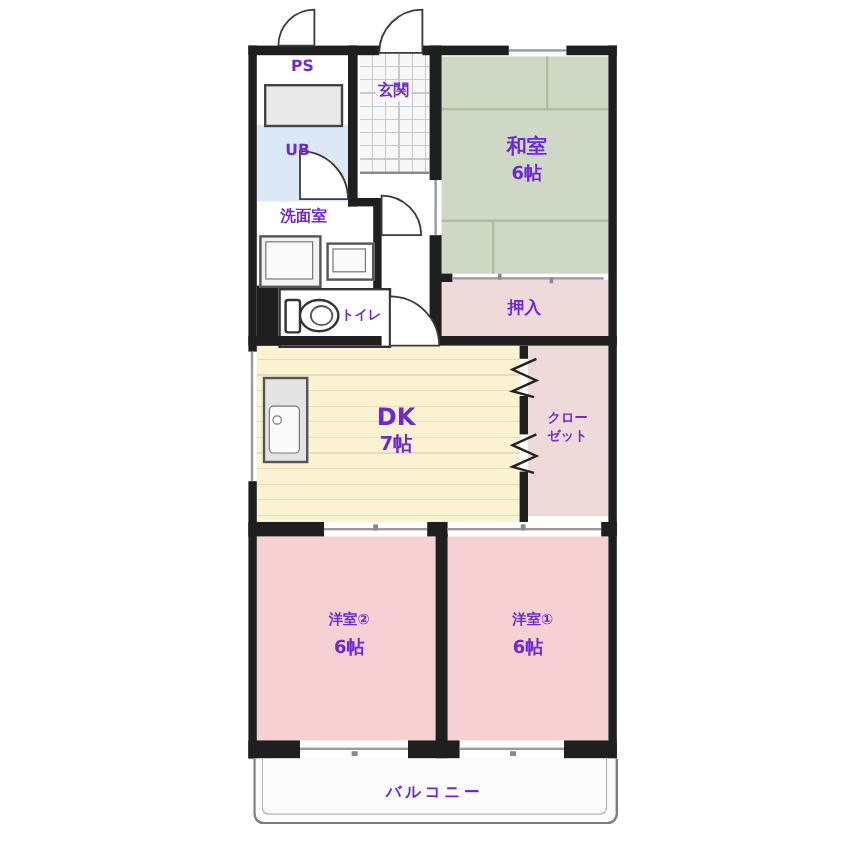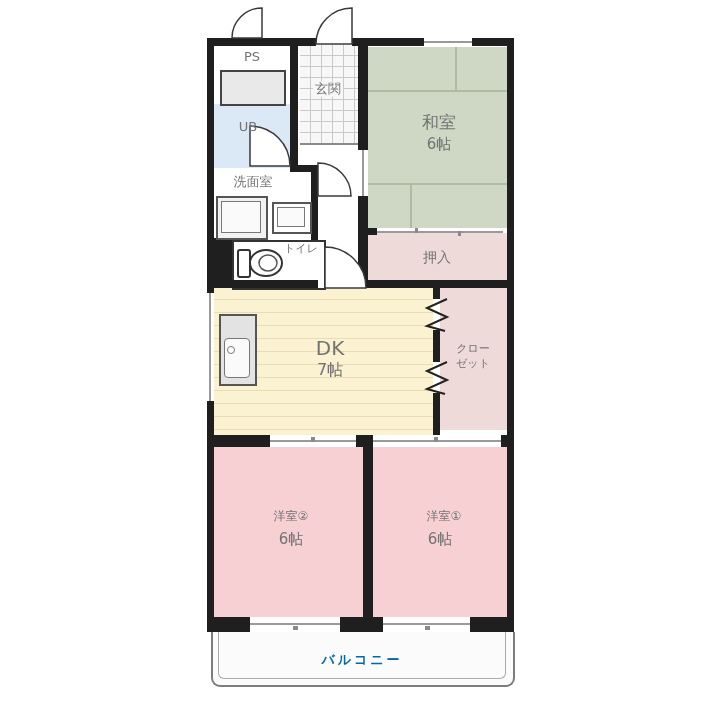--- a/index.html
+++ b/index.html
@@ -4,21 +4,21 @@
 <style>
   html,body{margin:0;padding:0;background:#ffffff;}
   #canvas{
     position:relative;width:720px;height:720px;background:#ffffff;overflow:hidden;
     font-family:"DejaVu Sans","Liberation Sans",sans-serif;
   }
   .abs{position:absolute;}
   .wall{position:absolute;background:#1f1f1f;}
   .room{position:absolute;}
   .lbl{
-    position:absolute;color:#737373;font-weight:normal;text-align:right;
+    position:absolute;color:#6d28d9;font-weight:bold;text-align:right;
     white-space:nowrap;transform:translate(-50%,-50%);line-height:1.15;
   }
   .thinline{position:absolute;background:#9a9a9a;}
   .tick{position:absolute;background:#8a8a8a;}
   
   .f-washitsu{background:#cfd8c5;}
   .f-pink{background:#f6d0d3;}
   .f-closet{background:#eedad8;}
   .f-dk{
     background:#fbf2d2;
@@ -37,21 +37,21 @@
   .meterbox{position:absolute;border:2px solid #444;background:#e9e9e9;}
   #balcony{
     position:absolute;border:2px solid #7d7d7d;border-top:none;
     border-radius:0 0 9px 9px;background:#fbfbfb;
   }
   #balcony-inner{
     position:absolute;border:1px solid #aaaaaa;border-top:none;
     border-radius:0 0 6px 6px;
   }
   #balcony-label{
-    position:absolute;color:#0369a1;font-weight:bold;letter-spacing:3px;
+    position:absolute;color:#6d28d9;font-weight:bold;letter-spacing:3px;
     transform:translate(-50%,-50%);
   }
   #watermark{
     position:absolute;color:#878787;font-weight:normal;
     transform:translate(-50%,-50%);font-family:"Liberation Sans",sans-serif;
     letter-spacing:1px;
   }
   svg{position:absolute;left:0;top:0;}
 </style>
 </head>
@@ -158,22 +158,22 @@
     <ellipse cx="268" cy="263" rx="9" ry="8" fill="none" stroke="#555555" stroke-width="1.5"></ellipse>
   </svg>
 
   <div id="balcony" style="left:211px;top:632px;width:300px;height:53px;"></div>
   <div id="balcony-inner" style="left:218px;top:632px;width:286px;height:46px;"></div>
   <div id="balcony-label" style="left:362px;top:660px;font-size:13px;">バルコニー</div>
 
   <div class="lbl" style="left:252px;top:57px;font-size:13px;">PS</div>
   <div class="lbl" style="left:248px;top:127px;font-size:13px;">UB</div>
   <div class="lbl" style="left:253px;top:182px;font-size:13px;">洗面室</div>
-  <div class="lbl" style="left:301px;top:249px;font-size:11px;">トイレ</div>
-  <div class="lbl" style="left:328px;top:89px;font-size:13px;background:#f7f7f7;padding:0 2px;">玄関</div>
+  <div class="lbl" style="left:301px;top:263px;font-size:11px;">トイレ</div>
+  <div class="lbl" style="left:328px;top:77px;font-size:13px;background:#f7f7f7;padding:0 2px;">玄関</div>
   <div class="lbl" style="left:439px;top:123px;font-size:17px;">和室</div>
   <div class="lbl" style="left:439px;top:145px;font-size:15px;">6帖</div>
   <div class="lbl" style="left:437px;top:257px;font-size:14px;">押入</div>
   <div class="lbl" style="left:330px;top:348px;font-size:20px;">DK</div>
   <div class="lbl" style="left:330px;top:370px;font-size:16px;">7帖</div>
   <div class="lbl" style="left:473px;top:349px;font-size:11px;">クロー</div>
   <div class="lbl" style="left:473px;top:364px;font-size:11px;">ゼット</div>
   <div class="lbl" style="left:291px;top:517px;font-size:12px;">洋室②</div>
   <div class="lbl" style="left:291px;top:540px;font-size:15px;">6帖</div>
   <div class="lbl" style="left:444px;top:517px;font-size:12px;">洋室①</div>

